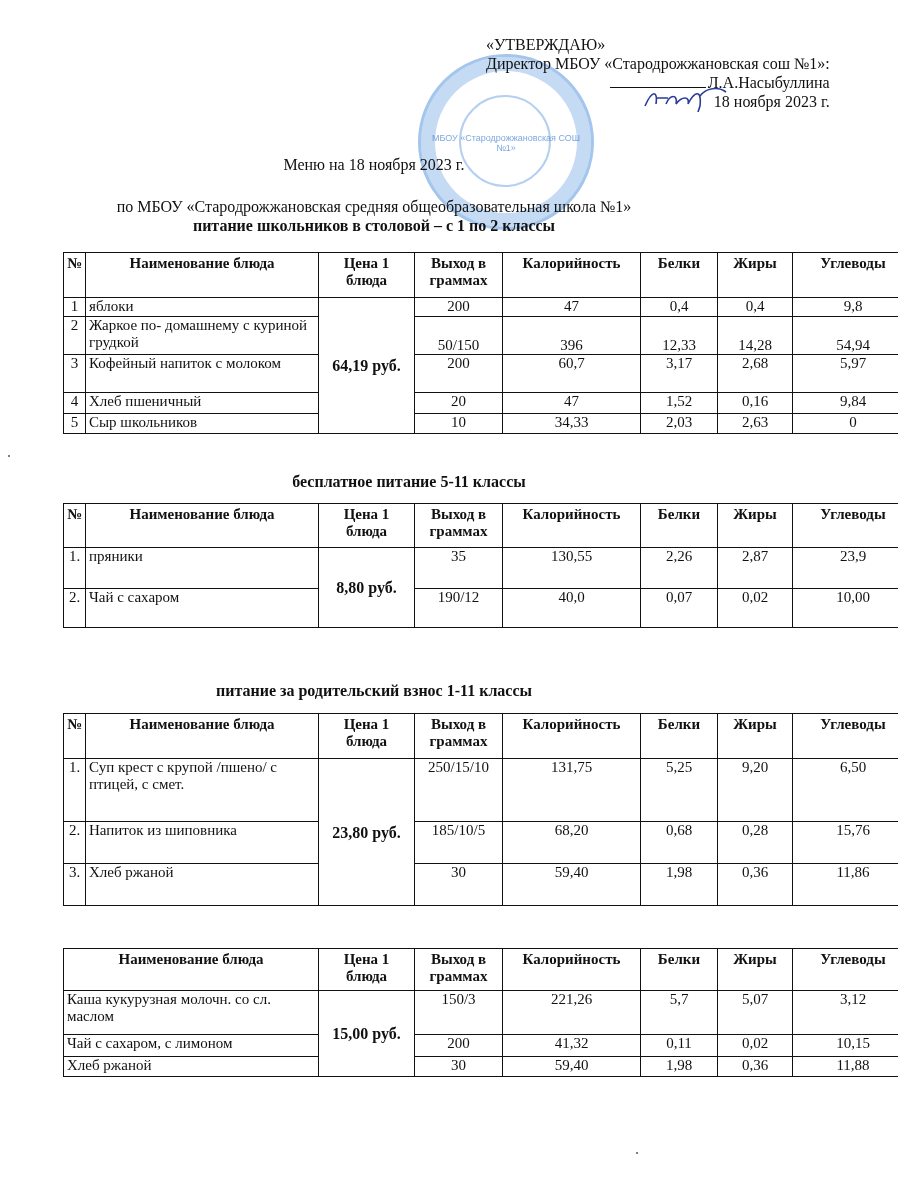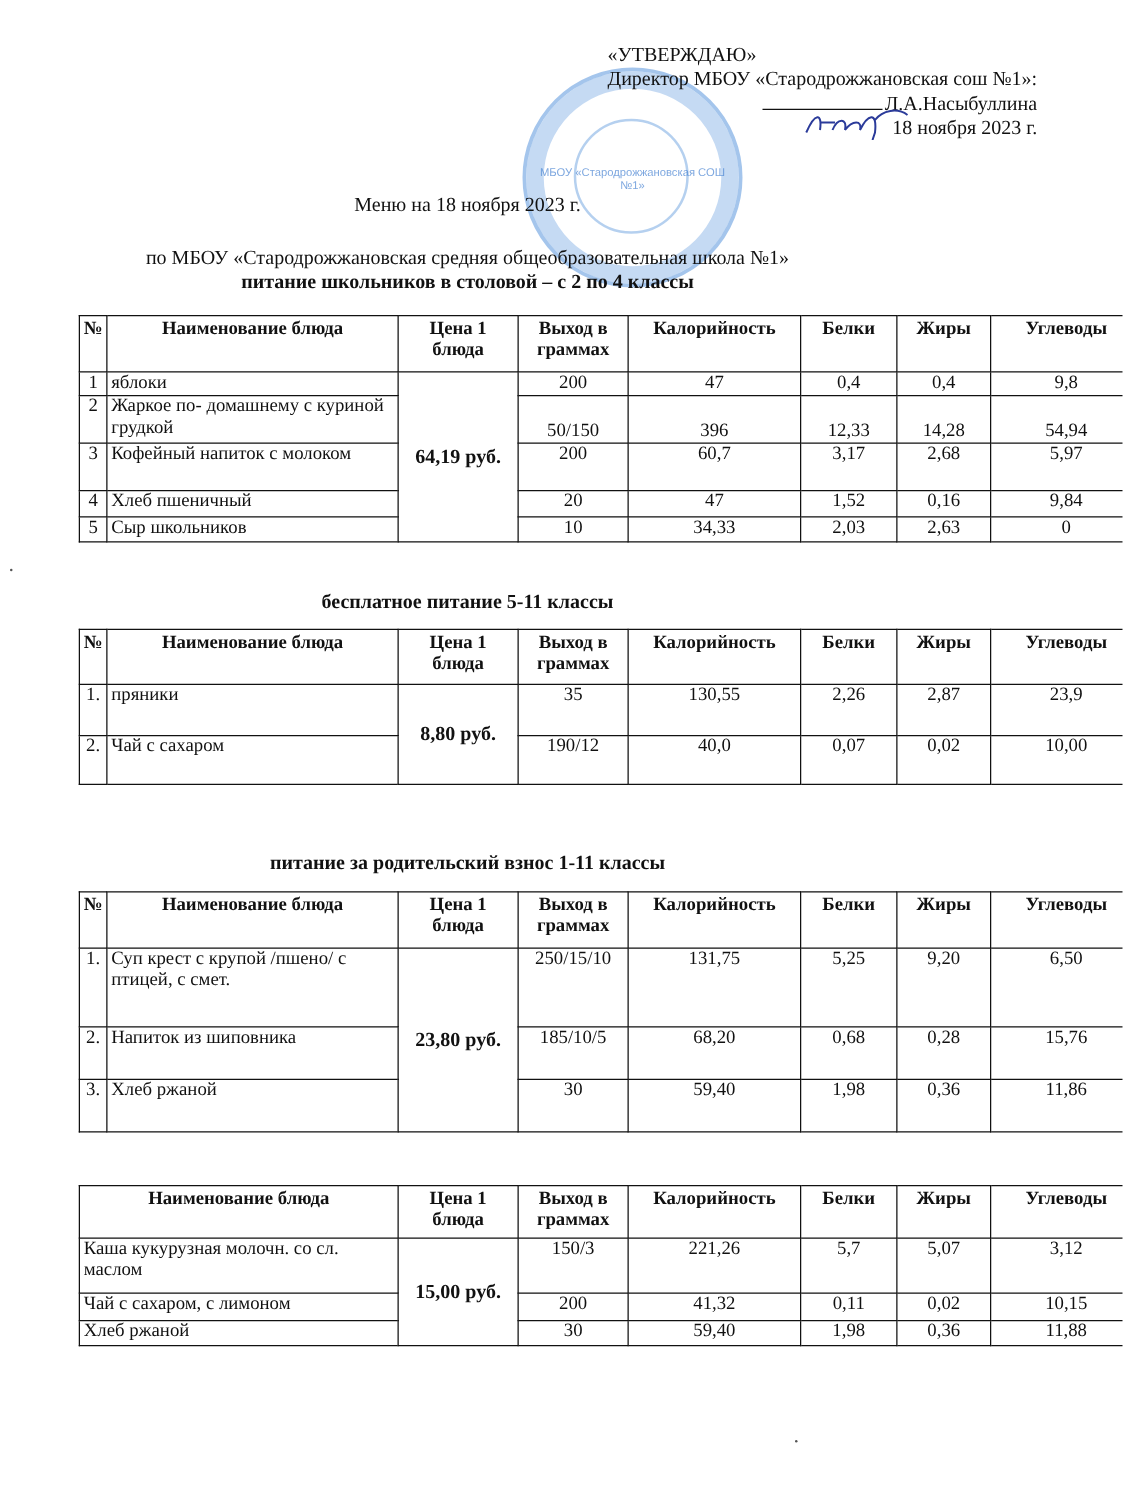--- a/index.html
+++ b/index.html
@@ -56,21 +56,21 @@
   </div>
   <div class="right">18 ноября 2023 г.</div>
 </div>
 
 <svg class="abs signature" viewBox="0 0 90 28">
   <path d="M5 22 C12 6, 18 6, 16 20 M16 14 L28 14 M26 20 C30 10, 38 10, 36 20 C42 12, 50 12, 48 20 C54 8, 62 4, 60 22 L58 28 M60 12 C66 4, 78 2, 86 8" fill="none" stroke="#2b3b9a" stroke-width="1.6"></path>
 </svg>
 
 <div class="abs title" style="top:156px;">Меню на 18 ноября 2023 г.</div>
 <div class="abs title" style="top:198px;">по МБОУ «Стародрожжановская  средняя общеобразовательная школа №1»</div>
-<div class="abs title subtitle-bold" style="top:217px;">питание  школьников в столовой – с 2 по 4 классы</div>
+<div class="abs title subtitle-bold" style="top:217px;">питание  школьников в столовой – с 1 по 2 классы</div>
 
 <table class="menu" style="left:63px; top:252px; width:850px;">
   <colgroup>
       <col style="width:22px">
       <col style="width:233px">
       <col style="width:96px">
       <col style="width:88px">
       <col style="width:138px">
       <col style="width:77px">
       <col style="width:75px">
@@ -129,21 +129,21 @@
     <td class="name">Сыр школьников</td>
     <td class="val">10</td>
     <td class="val">34,33</td>
     <td class="val">2,03</td>
     <td class="val">2,63</td>
     <td class="val">0</td>
   </tr>
 </tbody>
   </table>
 
-<div class="abs title subtitle-bold" style="top:473px;">бесплатное питание 5-11 классы</div>
+<div class="abs title subtitle-bold" style="top:473px;margin-left:35px;">бесплатное питание 5-11 классы</div>
 <table class="menu" style="left:63px; top:503px; width:850px;">
   <colgroup>
       <col style="width:22px">
       <col style="width:233px">
       <col style="width:96px">
       <col style="width:88px">
       <col style="width:138px">
       <col style="width:77px">
       <col style="width:75px">
       <col style="width:121px">

